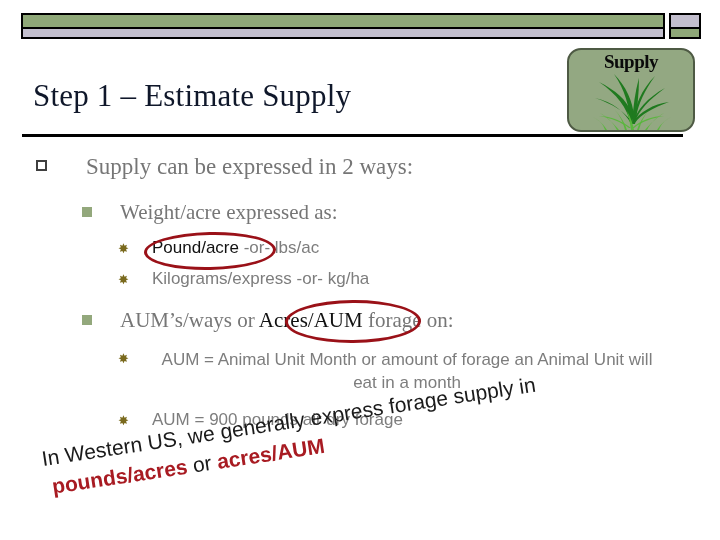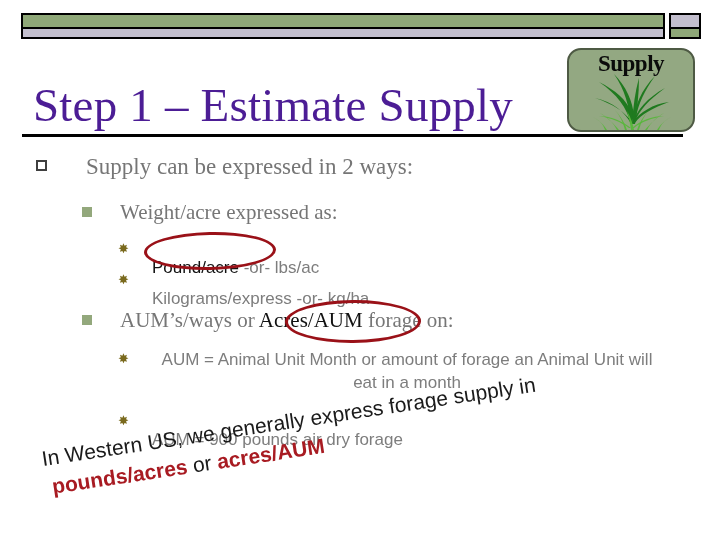--- a/index.html
+++ b/index.html
@@ -47,22 +47,22 @@
         #000000 56%, #000000 62%,
         #8fa878 62%, #8fa878 100%);
   }
 
   
   #slide-title {
     position: absolute;
     left: 33px;
     top: 78px;
     font-family: "Liberation Serif", serif;
-    font-size: 47px;
-    color: #4c1d95;
+    font-size: 31px;
+    color: #0f172a;
     letter-spacing: 0.2px;
     white-space: nowrap;
   }
   #title-rule {
     position: absolute;
     left: 22px;
     top: 134px;
     width: 661px;
     height: 0;
     border-top: 3px solid #000;
@@ -81,21 +81,21 @@
     overflow: hidden;
   }
   #supply-logo .logo-text {
     position: absolute;
     left: 0;
     top: 1px;
     width: 100%;
     text-align: center;
     font-family: "Liberation Serif", serif;
     font-weight: bold;
-    font-size: 23px;
+    font-size: 19px;
     color: #0a0a0a;
     letter-spacing: -0.5px;
     z-index: 3;
   }
   #supply-logo svg {
     position: absolute;
     left: 0; top: 0;
     width: 124px;
     height: 80px;
   }
@@ -139,21 +139,21 @@
   .lvl3 .bullet-star {
     position: absolute;
     left: 0; top: 5px;
     width: 11px; height: 11px;
     color: #7a6a1e;
     font-size: 13px;
     line-height: 11px;
   }
   .lvl3 .txt { position: absolute; left: 34px; top: 0; }
   .lvl3 .txt.wrap { width: 510px; line-height: 23px; white-space: normal; text-align: center; }
-  .lvl3 .txt.nowrap { white-space: nowrap; margin-top: 20px; }
+  .lvl3 .txt.nowrap { white-space: nowrap; }
 
   .dark-term { color: #121212; }
 
   
   .ellipse {
     position: absolute;
     border: 3px solid #9a1118;
     border-radius: 50%;
     pointer-events: none;
   }

